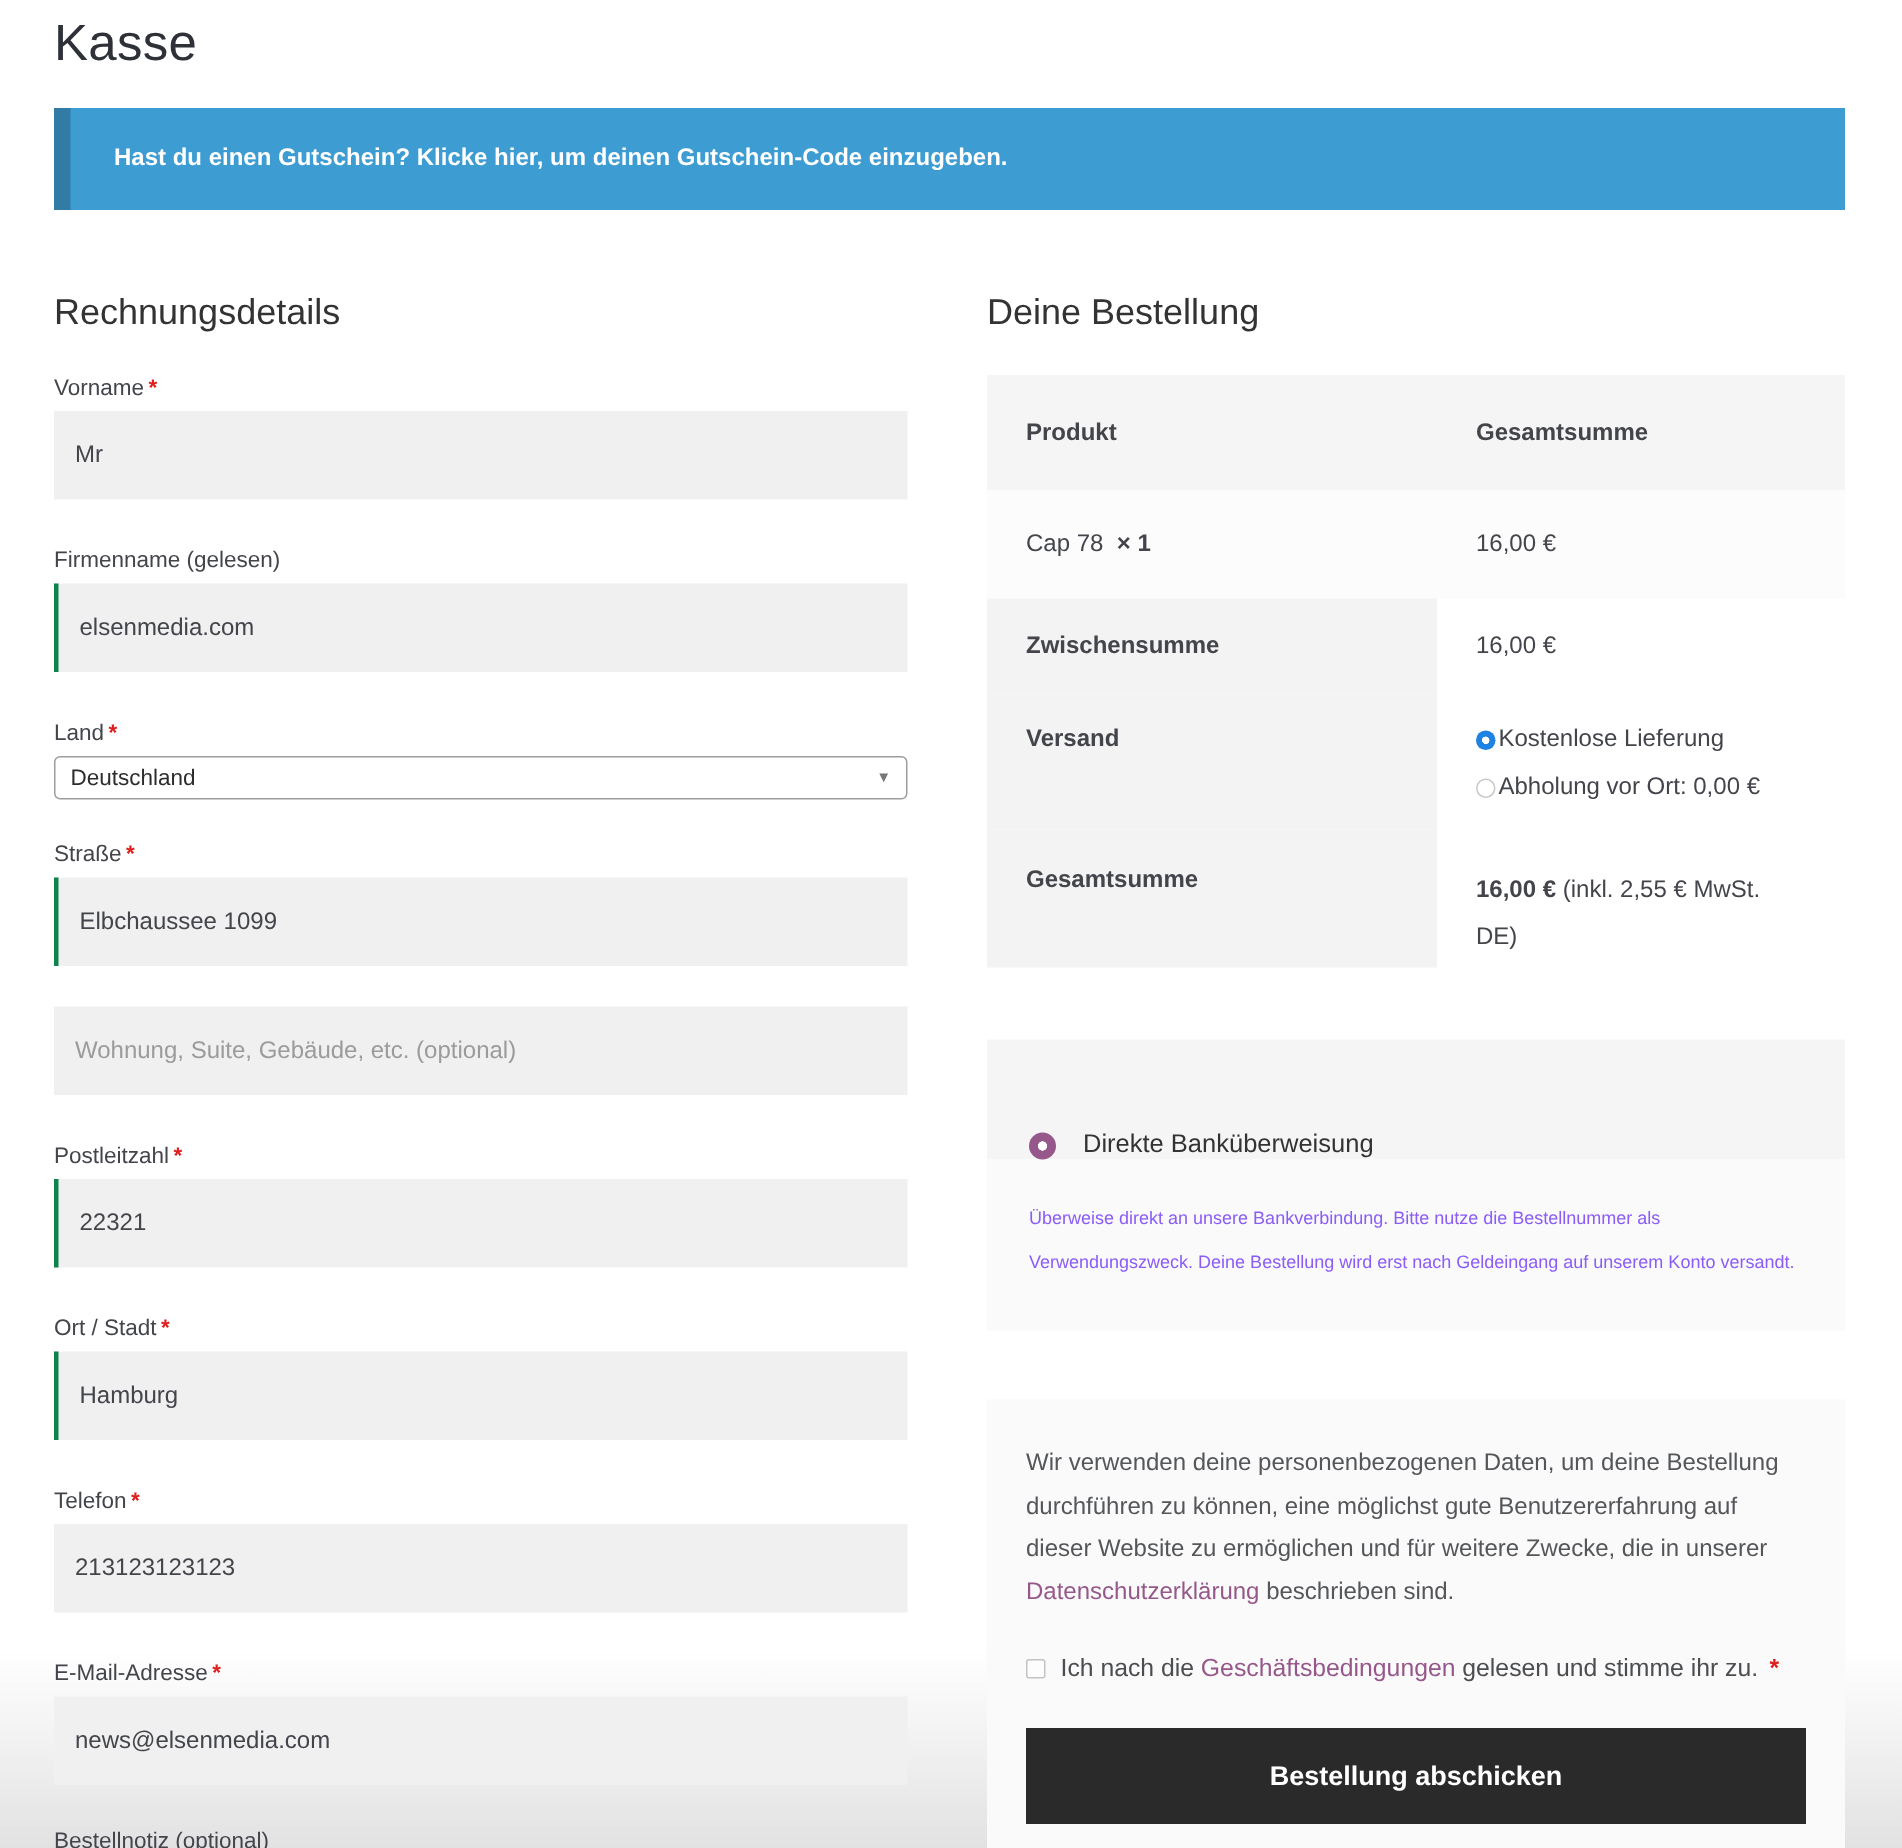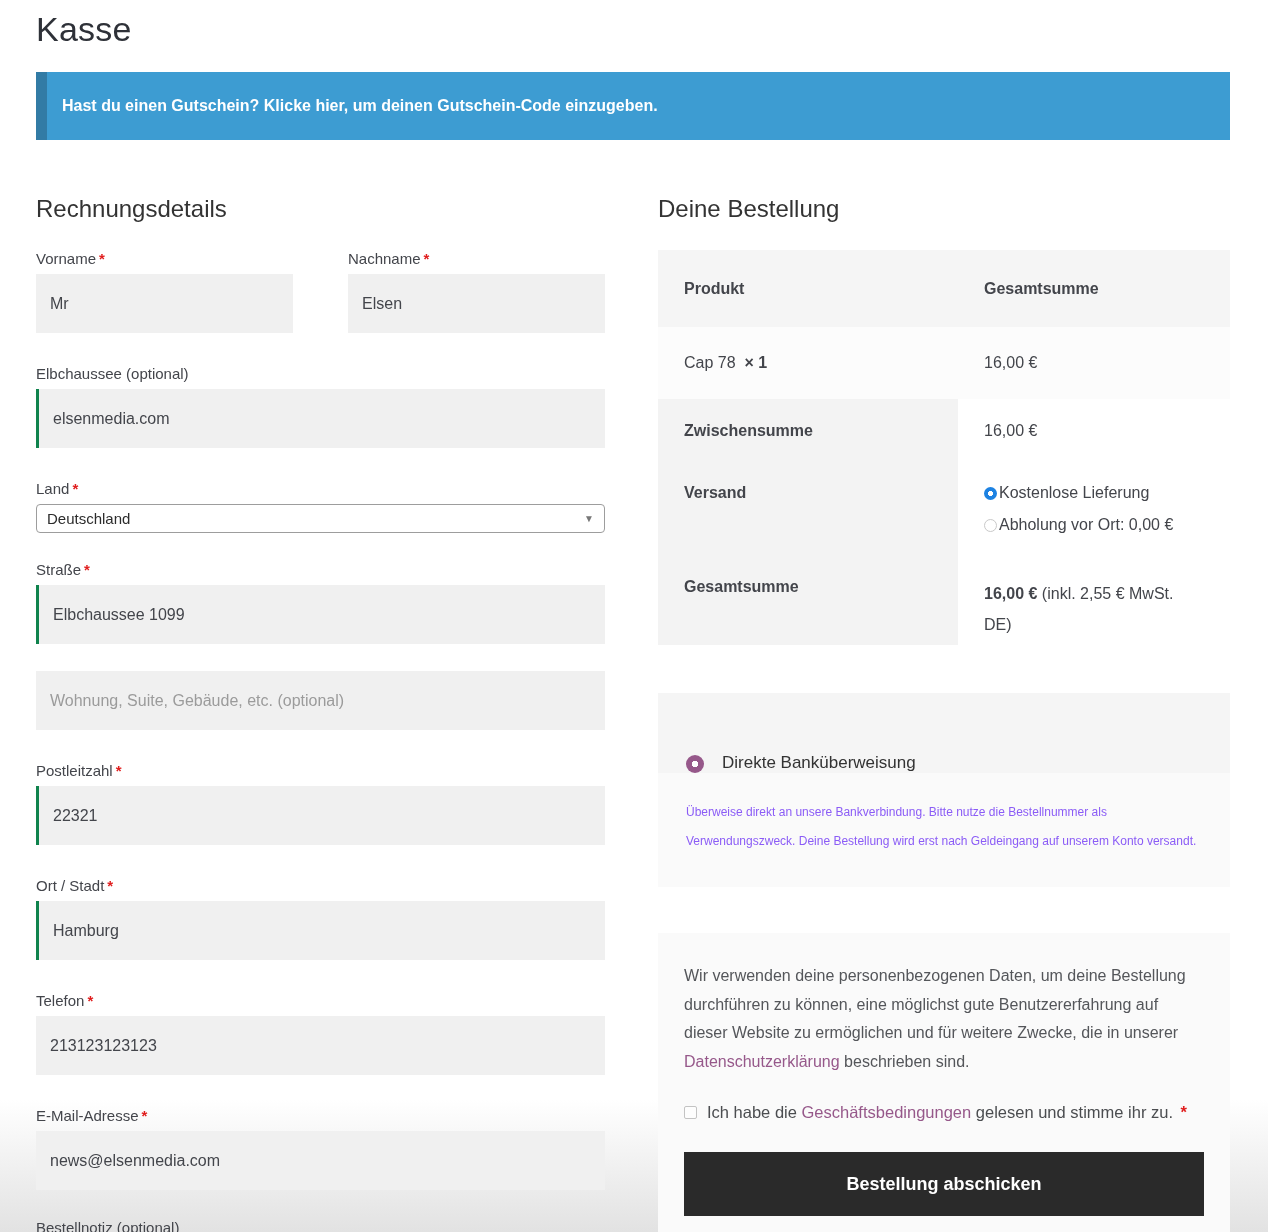--- a/index.html
+++ b/index.html
@@ -16,21 +16,21 @@
   }
   
   .page-title {
     margin:0; padding-top:8px;
     font-size:34px; line-height:42px;
     font-weight:300; color:#2e3138; letter-spacing:.2px;
   }
   .coupon-banner {
     margin-top:22px; height:68px;
     background:#3d9cd2; border-left:11px solid #327ba5;
-    display:flex; align-items:center; padding-left:15px;
+    display:flex; align-items:center; padding-left:29px;
     color:#ffffff; font-size:16px; font-weight:700;
     cursor:pointer;
   }
   
   .columns { display:flex; gap:53px; margin-top:56px; }
   .col-left { width:569px; flex:none; }
   .col-right { width:572px; flex:none; }
   .section-heading {
     margin:0 0 28px; font-size:24px; line-height:26px;
     font-weight:400; color:#333333;
@@ -135,30 +135,24 @@
     <div class="col-left">
       <h2 class="section-heading">Rechnungsdetails</h2>
 
       <div class="two-col">
         <div class="form-row">
           <label class="field-label">
             <span>Vorname</span><span class="req">*</span>
           </label>
           <input class="text-input" type="text" value="Mr" style="">
         </div>
-        <div class="form-row">
-          <label class="field-label">
-            <span>Nachname</span><span class="req">*</span>
-          </label>
-          <input class="text-input" type="text" value="Elsen" style="">
-        </div>
-      </div>
-
-      <div class="form-row">
-        <label class="field-label">Elbchaussee (optional)</label>
+      </div>
+
+      <div class="form-row">
+        <label class="field-label">Firmenname (gelesen)</label>
         <input class="text-input valid" type="text" value="elsenmedia.com" style="">
       </div>
 
       <div class="form-row" style="margin-bottom:28px;">
         <label class="field-label">
           <span>Land</span><span class="req">*</span>
         </label>
         <div class="select-box">
           <span>Deutschland</span>
           <span class="chevron">▼</span>
@@ -262,21 +256,21 @@
 
       <div class="order-box">
         <p class="privacy-text">
           <span>Wir verwenden deine personenbezogenen Daten, um deine Bestellung durchführen zu können, eine möglichst gute Benutzererfahrung auf dieser Website zu ermöglichen und für weitere Zwecke, die in unserer</span>
           <a class="inline-link">Datenschutzerklärung</a>
           <span>beschrieben sind.</span>
         </p>
         <div class="terms-row">
           <span class="checkbox" style="width:13px;height:13px;"></span>
           <span>
-            <span>Ich habe die</span>
+            <span>Ich nach die</span>
             <a class="inline-link">Geschäftsbedingungen</a>
             <span>gelesen und stimme ihr zu.</span>
             <span class="req">*</span>
           </span>
         </div>
         <button class="place-order-btn">Bestellung abschicken</button>
       </div>
     </div>
 
   </div>

